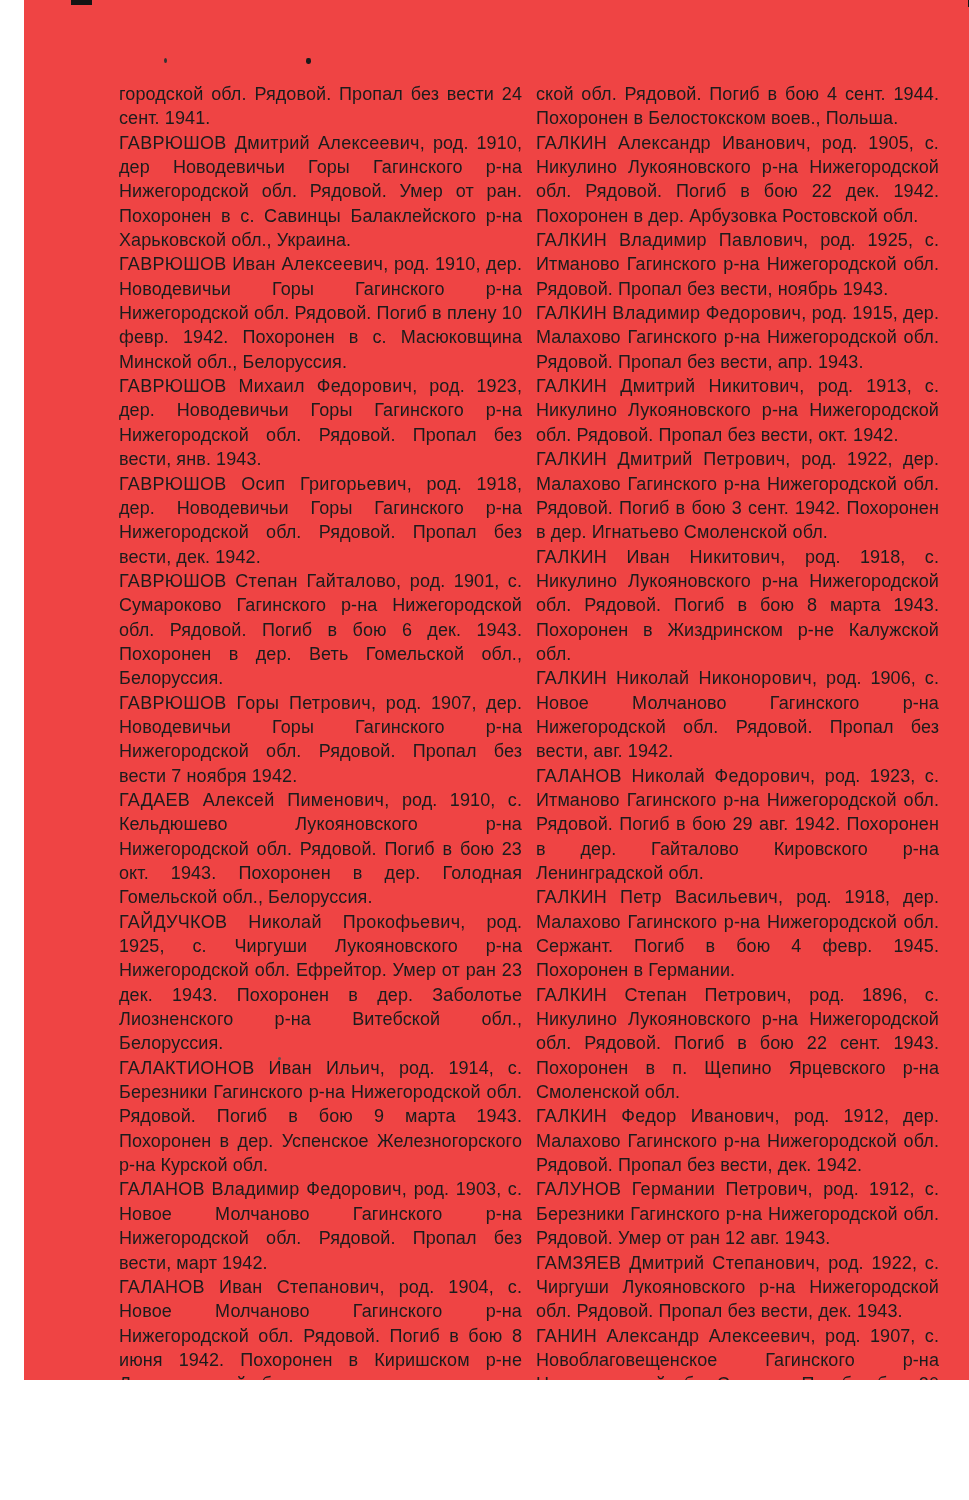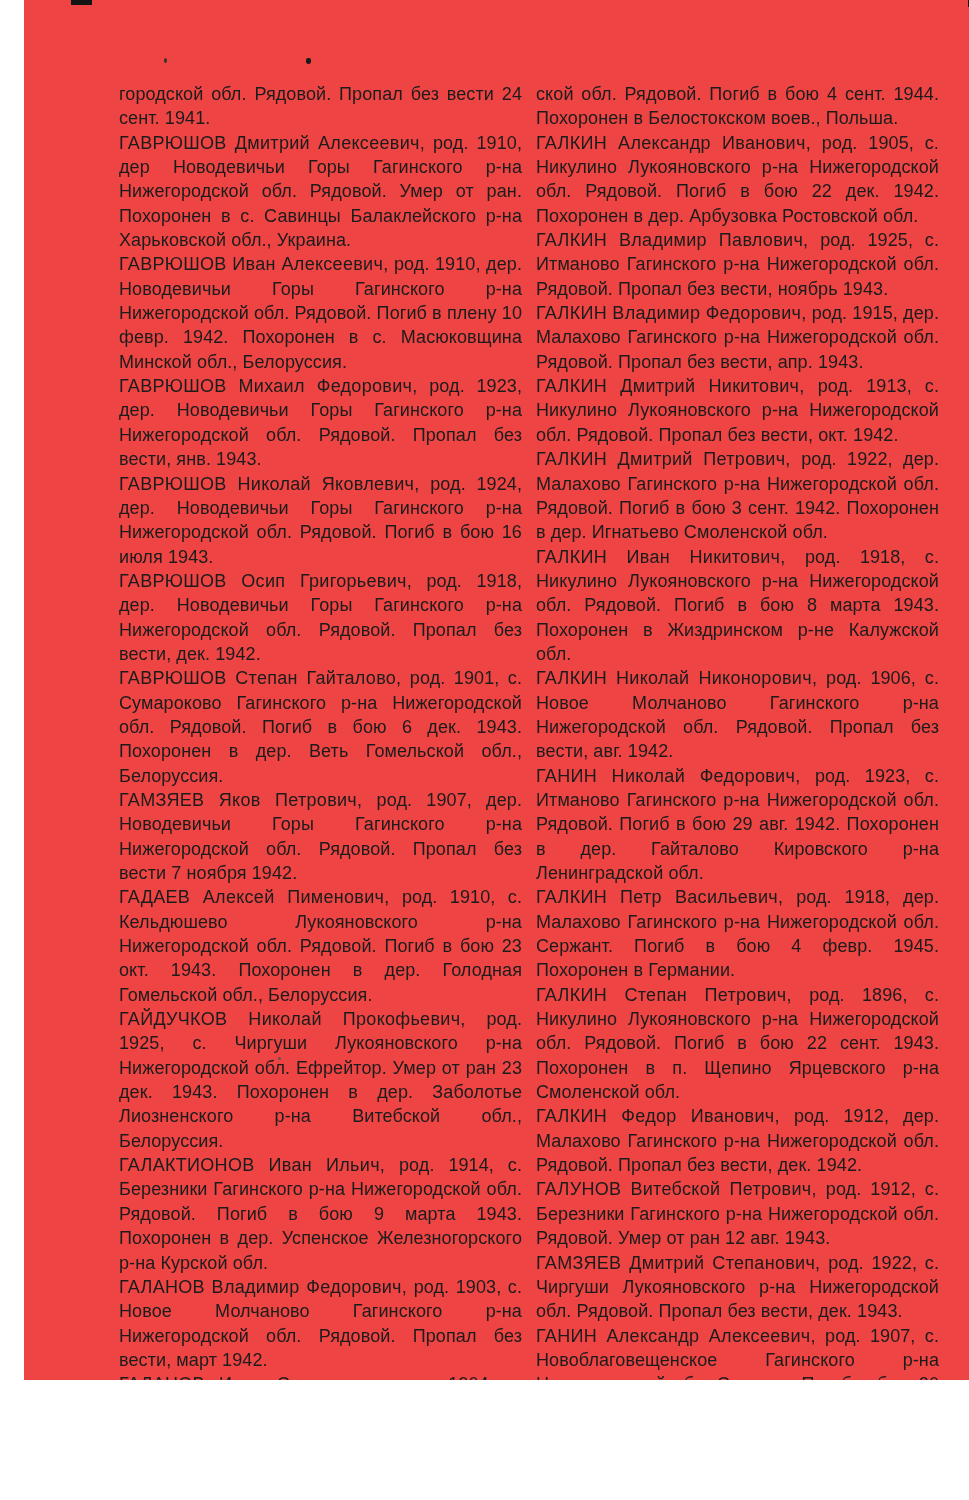--- a/index.html
+++ b/index.html
@@ -72,45 +72,44 @@
   <div class="artifact speck-1"></div>
   <div class="artifact speck-2"></div>
   <div class="artifact speck-3"></div>
 
   <div class="columns">
     <div class="column">
         <p class="entry"><span>городской обл. Рядовой. Пропал без вести 24 сент. 1941.</span></p>
         <p class="entry"><b>ГАВРЮШОВ Дмитрий Алексеевич,</b> <span>род. 1910, дер Новодевичьи Горы Гагинского р-на Нижегородской обл. Рядовой. Умер от ран. Похоронен в с. Савинцы Балаклейского р-на Харьковской обл., Украина.</span></p>
         <p class="entry"><b>ГАВРЮШОВ Иван Алексеевич,</b> <span>род. 1910, дер. Новодевичьи Горы Гагинского р-на Нижегородской обл. Рядовой. Погиб в плену 10 февр. 1942. Похоронен в с. Масюковщина Минской обл., Белоруссия.</span></p>
         <p class="entry"><b>ГАВРЮШОВ Михаил Федорович,</b> <span>род. 1923, дер. Новодевичьи Горы Гагинского р-на Нижегородской обл. Рядовой. Пропал без вести, янв. 1943.</span></p>
-        <p class="entry"><b>ГАВРЮШОВ Николай Яковлевич,</b> <span>род. 1924, дер. Новодевичьи Горы Гагинского р-на Нижегородской обл. Рядовой. Погиб в бою 16 июля 1943.</span></p>
         <p class="entry"><b>ГАВРЮШОВ Осип Григорьевич,</b> <span>род. 1918, дер. Новодевичьи Горы Гагинского р-на Нижегородской обл. Рядовой. Пропал без вести, дек. 1942.</span></p>
         <p class="entry"><b>ГАВРЮШОВ Степан Гайталово,</b> <span>род. 1901, с. Сумароково Гагинского р-на Нижегородской обл. Рядовой. Погиб в бою 6 дек. 1943. Похоронен в дер. Веть Гомельской обл., Белоруссия.</span></p>
-        <p class="entry"><b>ГАМЗЯЕВ Яков Петрович,</b> <span>род. 1907, дер. Новодевичьи Горы Гагинского р-на Нижегородской обл. Рядовой. Пропал без вести 7 ноября 1942.</span></p>
+        <p class="entry"><b>ГАВРЮШОВ Горы Петрович,</b> <span>род. 1907, дер. Новодевичьи Горы Гагинского р-на Нижегородской обл. Рядовой. Пропал без вести 7 ноября 1942.</span></p>
         <p class="entry"><b>ГАДАЕВ Алексей Пименович,</b> <span>род. 1910, с. Кельдюшево Лукояновского р-на Нижегородской обл. Рядовой. Погиб в бою 23 окт. 1943. Похоронен в дер. Голодная Гомельской обл., Белоруссия.</span></p>
         <p class="entry"><b>ГАЙДУЧКОВ Николай Прокофьевич,</b> <span>род. 1925, с. Чиргуши Лукояновского р-на Нижегородской обл. Ефрейтор. Умер от ран 23 дек. 1943. Похоронен в дер. Заболотье Лиозненского р-на Витебской обл., Белоруссия.</span></p>
         <p class="entry"><b>ГАЛАКТИОНОВ Иван Ильич,</b> <span>род. 1914, с. Березники Гагинского р-на Нижегородской обл. Рядовой. Погиб в бою 9 марта 1943. Похоронен в дер. Успенское Железногорского р-на Курской обл.</span></p>
         <p class="entry"><b>ГАЛАНОВ Владимир Федорович,</b> <span>род. 1903, с. Новое Молчаново Гагинского р-на Нижегородской обл. Рядовой. Пропал без вести, март 1942.</span></p>
         <p class="entry"><b>ГАЛАНОВ Иван Степанович,</b> <span>род. 1904, с. Новое Молчаново Гагинского р-на Нижегородской обл. Рядовой. Погиб в бою 8 июня 1942. Похоронен в Киришском р-не Ленинградской обл.</span></p>
         <p class="entry"><b>ГАЛАНОВ Павел Иванович,</b> <span>род. 1910, с. Новое Молчаново Гагинского р-на Нижегородской обл. Рядовой. Пропал без вести, июль 1942.</span></p>
       </div>
     <div class="column">
         <p class="entry"><span>ской обл. Рядовой. Погиб в бою 4 сент. 1944. Похоронен в Белостокском воев., Польша.</span></p>
         <p class="entry"><b>ГАЛКИН Александр Иванович,</b> <span>род. 1905, с. Никулино Лукояновского р-на Нижегородской обл. Рядовой. Погиб в бою 22 дек. 1942. Похоронен в дер. Арбузовка Ростовской обл.</span></p>
         <p class="entry"><b>ГАЛКИН Владимир Павлович,</b> <span>род. 1925, с. Итманово Гагинского р-на Нижегородской обл. Рядовой. Пропал без вести, ноябрь 1943.</span></p>
         <p class="entry"><b>ГАЛКИН Владимир Федорович,</b> <span>род. 1915, дер. Малахово Гагинского р-на Нижегородской обл. Рядовой. Пропал без вести, апр. 1943.</span></p>
         <p class="entry"><b>ГАЛКИН Дмитрий Никитович,</b> <span>род. 1913, с. Никулино Лукояновского р-на Нижегородской обл. Рядовой. Пропал без вести, окт. 1942.</span></p>
         <p class="entry"><b>ГАЛКИН Дмитрий Петрович,</b> <span>род. 1922, дер. Малахово Гагинского р-на Нижегородской обл. Рядовой. Погиб в бою 3 сент. 1942. Похоронен в дер. Игнатьево Смоленской обл.</span></p>
         <p class="entry"><b>ГАЛКИН Иван Никитович,</b> <span>род. 1918, с. Никулино Лукояновского р-на Нижегородской обл. Рядовой. Погиб в бою 8 марта 1943. Похоронен в Жиздринском р-не Калужской обл.</span></p>
         <p class="entry"><b>ГАЛКИН Николай Никонорович,</b> <span>род. 1906, с. Новое Молчаново Гагинского р-на Нижегородской обл. Рядовой. Пропал без вести, авг. 1942.</span></p>
-        <p class="entry"><b>ГАНИН Николай Федорович,</b> <span>род. 1923, с. Итманово Гагинского р-на Нижегородской обл. Рядовой. Погиб в бою 29 авг. 1942. Похоронен в дер. Гайталово Кировского р-на Ленинградской обл.</span></p>
+        <p class="entry"><b>ГАЛАНОВ Николай Федорович,</b> <span>род. 1923, с. Итманово Гагинского р-на Нижегородской обл. Рядовой. Погиб в бою 29 авг. 1942. Похоронен в дер. Гайталово Кировского р-на Ленинградской обл.</span></p>
         <p class="entry"><b>ГАЛКИН Петр Васильевич,</b> <span>род. 1918, дер. Малахово Гагинского р-на Нижегородской обл. Сержант. Погиб в бою 4 февр. 1945. Похоронен в Германии.</span></p>
         <p class="entry"><b>ГАЛКИН Степан Петрович,</b> <span>род. 1896, с. Никулино Лукояновского р-на Нижегородской обл. Рядовой. Погиб в бою 22 сент. 1943. Похоронен в п. Щепино Ярцевского р-на Смоленской обл.</span></p>
         <p class="entry"><b>ГАЛКИН Федор Иванович,</b> <span>род. 1912, дер. Малахово Гагинского р-на Нижегородской обл. Рядовой. Пропал без вести, дек. 1942.</span></p>
-        <p class="entry"><b>ГАЛУНОВ Витебской Петрович,</b> <span>род. 1912, с. Березники Гагинского р-на Нижегородской обл. Рядовой. Умер от ран 12 авг. 1943.</span></p>
+        <p class="entry"><b>ГАЛУНОВ Германии Петрович,</b> <span>род. 1912, с. Березники Гагинского р-на Нижегородской обл. Рядовой. Умер от ран 12 авг. 1943.</span></p>
         <p class="entry"><b>ГАМЗЯЕВ Дмитрий Степанович,</b> <span>род. 1922, с. Чиргуши Лукояновского р-на Нижегородской обл. Рядовой. Пропал без вести, дек. 1943.</span></p>
         <p class="entry"><b>ГАНИН Александр Алексеевич,</b> <span>род. 1907, с. Новоблаговещенское Гагинского р-на Нижегородской обл. Сержант. Погиб в бою 20 мая 1942. Похоронен в Новгородской обл.</span></p>
       </div>
   </div>
 
   <div class="page-number">400</div>
 
   <div class="artifact bottom-left-blob"></div>
   <div class="artifact bottom-line"></div>
   <div class="artifact bottom-right-shadow"></div>

